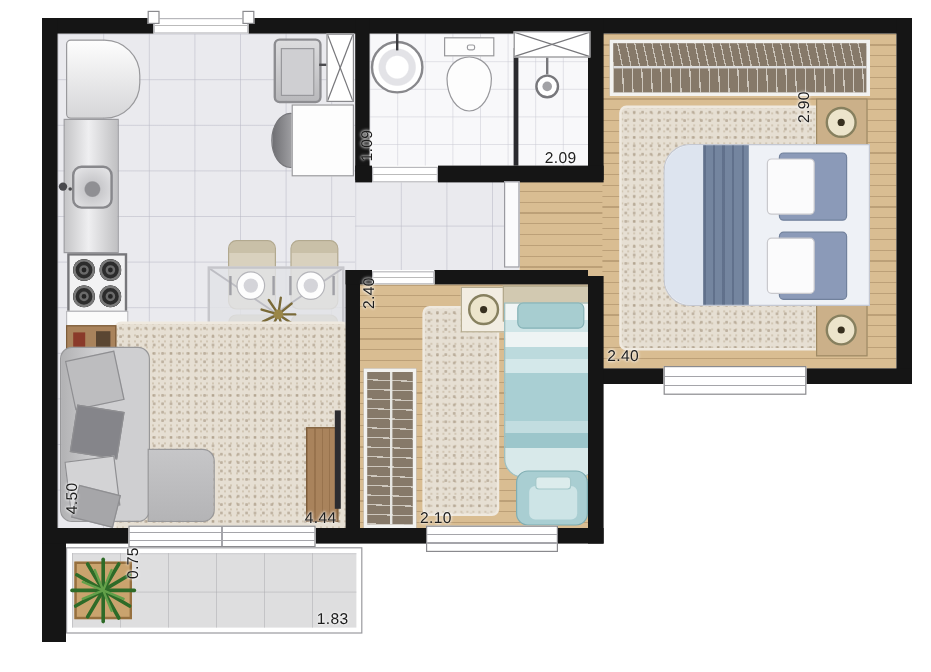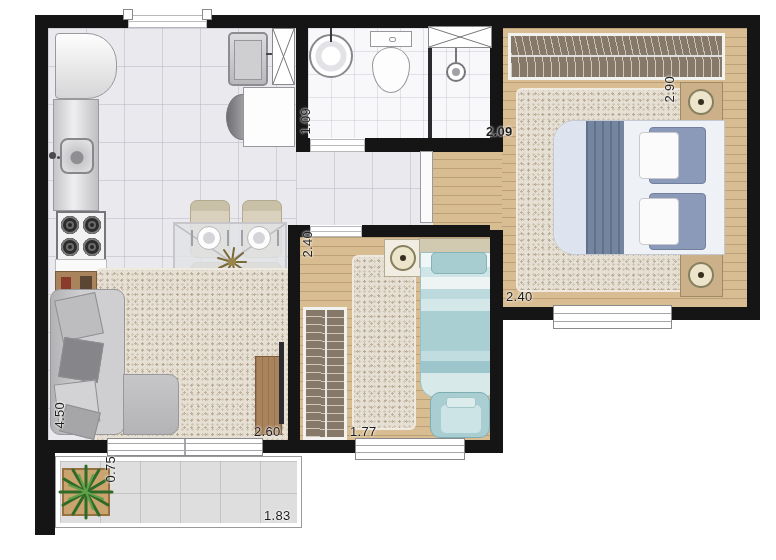--- a/index.html
+++ b/index.html
@@ -224,23 +224,23 @@
       </svg>
   </div>
   <div class="win" style="left:310px;top:139px;width:55px;height:13px;border-color:#b8b8bc;background-image:linear-gradient(180deg,transparent 5px,#bbb 5px,#bbb 6px,transparent 6px);"></div>
   <div class="win" style="left:310px;top:226px;width:52px;height:11px;border-color:#b8b8bc;background-image:linear-gradient(180deg,transparent 4px,#bbb 4px,#bbb 5px,transparent 5px);"></div>
   <div class="leaf" style="left:420px;top:151px;width:13px;height:72px;"></div>
   <div class="win" style="left:553px;top:305px;width:119px;height:24px;background-image:linear-gradient(180deg,transparent 7px,#a5a5aa 7px,#a5a5aa 8px,transparent 8px,transparent 15px,#a5a5aa 15px,#a5a5aa 16px,transparent 16px);"></div>
   <div class="win" style="left:355px;top:438px;width:110px;height:22px;background-image:linear-gradient(180deg,transparent 6px,#a5a5aa 6px,#a5a5aa 7px,transparent 7px,transparent 13px,#a5a5aa 13px,#a5a5aa 14px,transparent 14px);"></div>
   <div class="win" style="left:107px;top:438px;width:156px;height:18px;background-image:linear-gradient(180deg,transparent 4px,#a5a5aa 4px,#a5a5aa 5px,transparent 5px,transparent 11px,#a5a5aa 11px,#a5a5aa 12px,transparent 12px),linear-gradient(90deg,transparent 76px,#a5a5aa 76px,#a5a5aa 78px,transparent 78px);"></div>
 
   <div class="dim v" style="left:298px;top:108px;">1.09</div>
-  <div class="dim" style="left:486px;top:124px;font-weight:bold;">2.09</div>
+  <div class="dim" style="left:454px;top:124px;">2.09</div>
   <div class="dim v" style="left:662px;top:76px;">2.90</div>
   <div class="dim" style="left:506px;top:289px;">2.40</div>
   <div class="dim v" style="left:300px;top:231px;">2.40</div>
-  <div class="dim" style="left:350px;top:424px;">1.77</div>
-  <div class="dim" style="left:254px;top:424px;">2.60</div>
+  <div class="dim" style="left:350px;top:424px;">2.10</div>
+  <div class="dim" style="left:254px;top:424px;">4.44</div>
   <div class="dim v" style="left:52px;top:402px;">4.50</div>
   <div class="dim v" style="left:103px;top:456px;">0.75</div>
   <div class="dim" style="left:264px;top:508px;">1.83</div>
 
 </div>
 
 </body></html>

